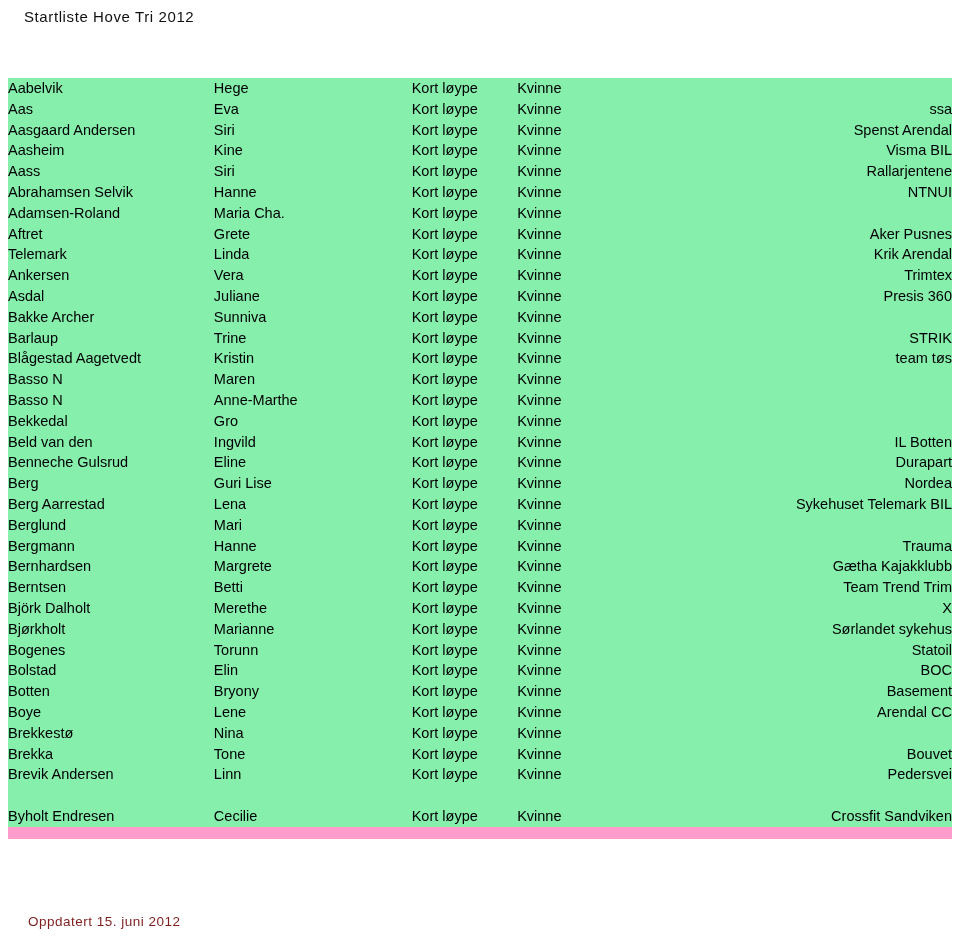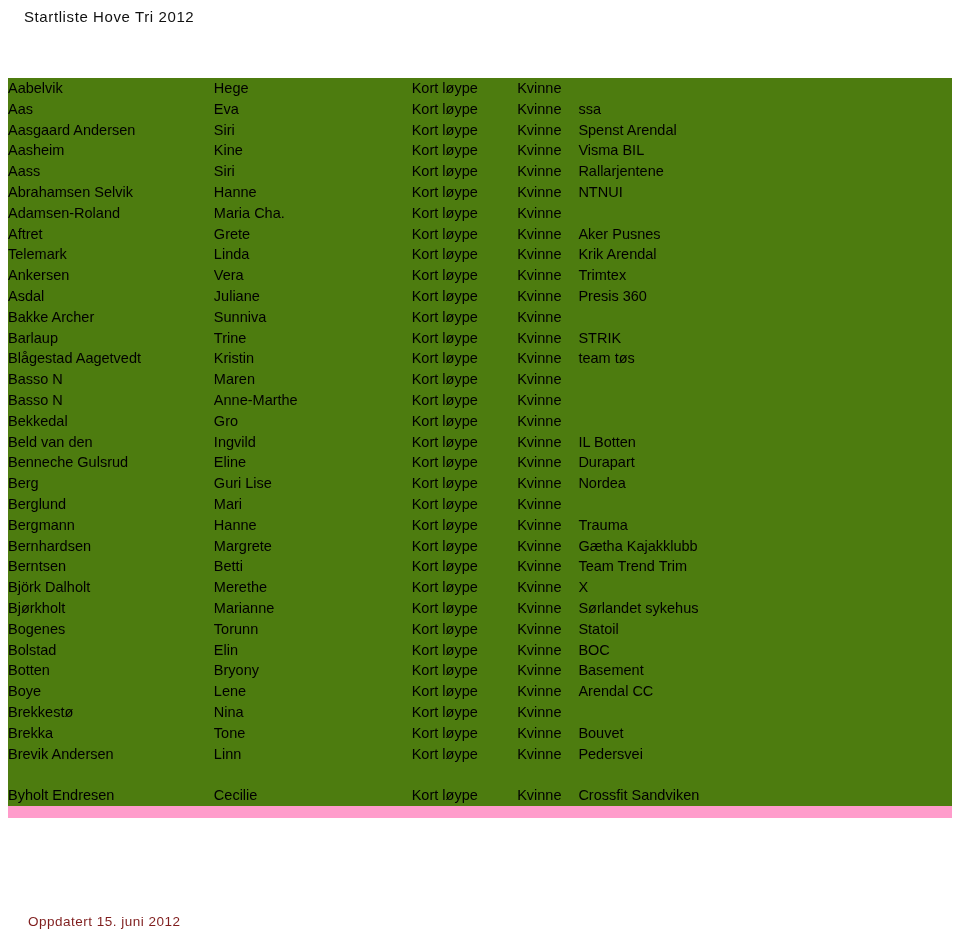--- a/index.html
+++ b/index.html
@@ -27,42 +27,42 @@
     font-size: 15px;
     letter-spacing: 0.6px;
     color: #111111;
     white-space: nowrap;
   }
   .table-wrap {
     position: absolute;
     left: 8px;
     top: 78px;
     width: 944px;
-    background: #4d7c0f;
+    background: #86efac;
   }
   table.startlist {
     border-collapse: collapse;
     width: 944px;
     table-layout: fixed;
   }
   table.startlist td {
     font-size: 14.5px;
     line-height: 20.8px;
     height: 20.8px;
     padding: 0;
     vertical-align: middle;
     white-space: nowrap;
     overflow: hidden;
     color: #000000;
   }
   td.c-surname   { width: 205px; padding-left: 4px; }
   td.c-firstname { width: 197px; }
   td.c-course    { width: 105px; }
   td.c-gender    { width: 61px; }
-  td.c-club      { width: 372px; }
+  td.c-club      { width: 372px; text-align: right; }
   tr.spacer td {
     height: 20.8px;
     line-height: 20.8px;
   }
   .table-tail {
     height: 12px;
     background: #ff9ccb;
   }
   .footer {
     position: absolute;
@@ -218,20 +218,27 @@
             <td class="c-club">Durapart</td>
           </tr>
           <tr>
             <td class="c-surname">Berg</td>
             <td class="c-firstname">Guri Lise</td>
             <td class="c-course">Kort løype</td>
             <td class="c-gender">Kvinne</td>
             <td class="c-club">Nordea</td>
           </tr>
           <tr>
+            <td class="c-surname">Berg Aarrestad</td>
+            <td class="c-firstname">Lena</td>
+            <td class="c-course">Kort løype</td>
+            <td class="c-gender">Kvinne</td>
+            <td class="c-club">Sykehuset Telemark BIL</td>
+          </tr>
+          <tr>
             <td class="c-surname">Berglund</td>
             <td class="c-firstname">Mari</td>
             <td class="c-course">Kort løype</td>
             <td class="c-gender">Kvinne</td>
             <td class="c-club"></td>
           </tr>
           <tr>
             <td class="c-surname">Bergmann</td>
             <td class="c-firstname">Hanne</td>
             <td class="c-course">Kort løype</td>

